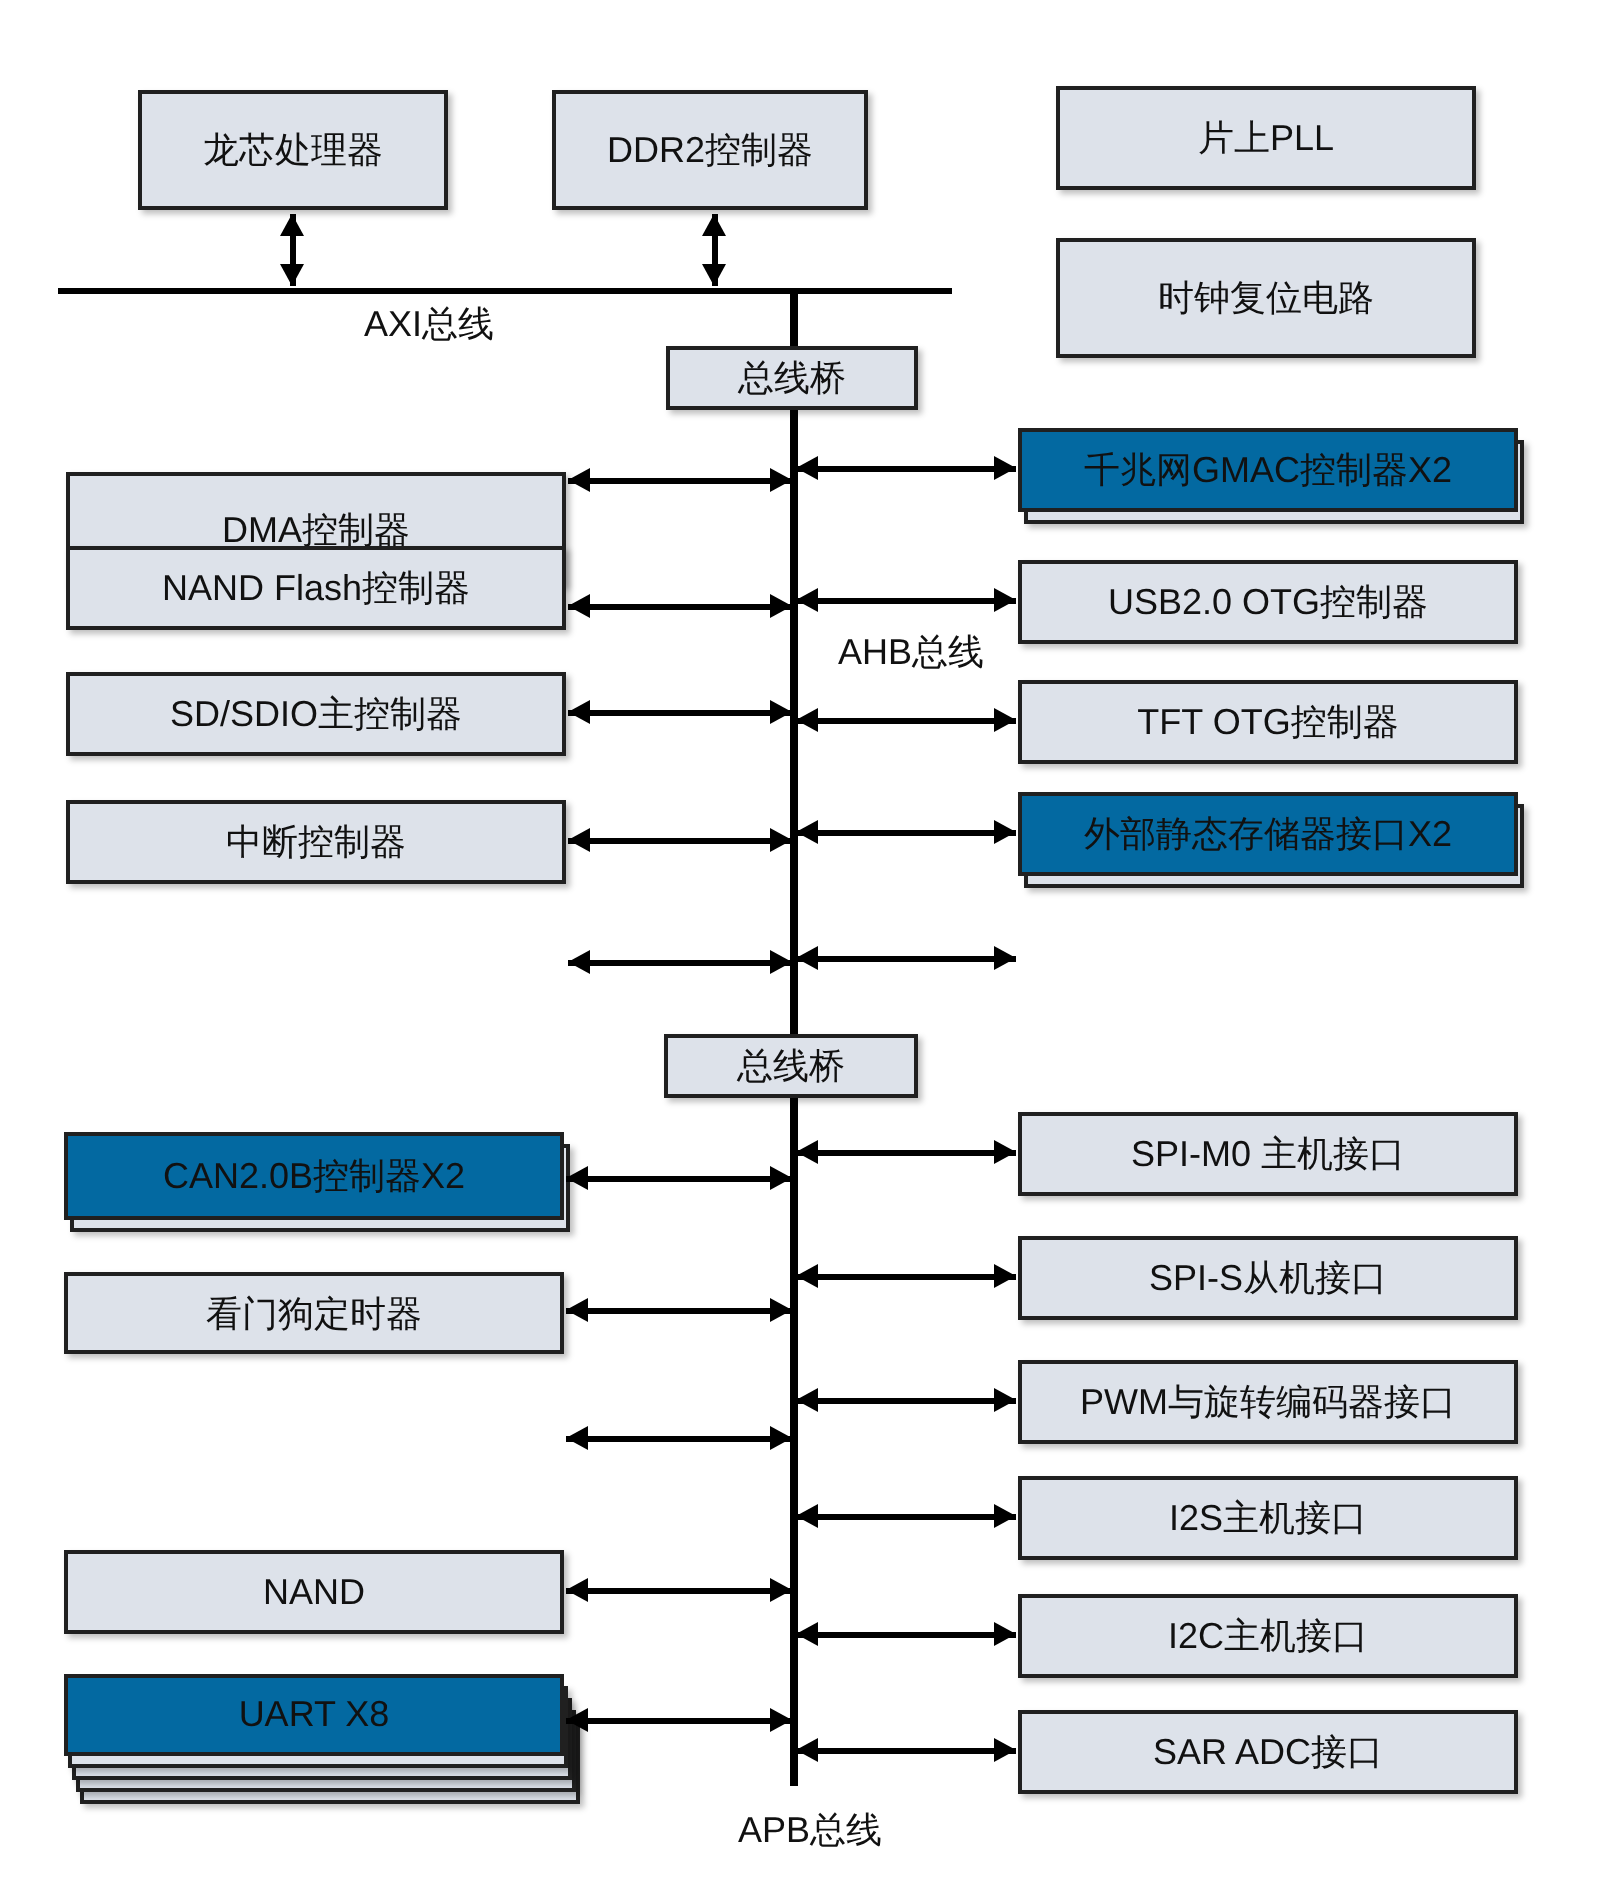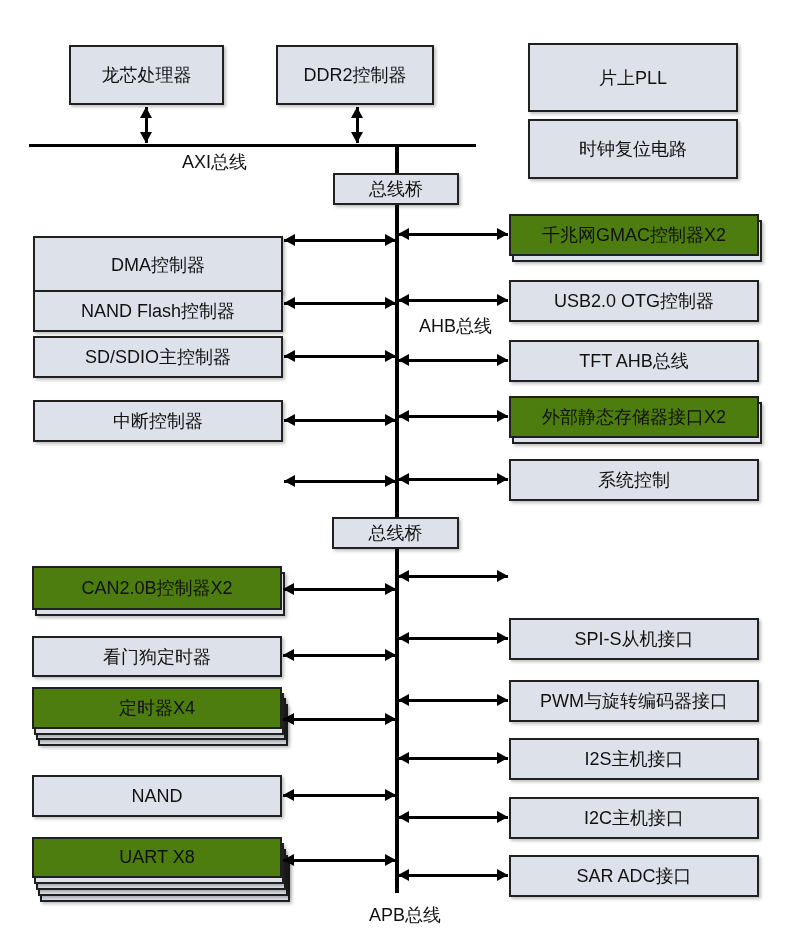--- a/index.html
+++ b/index.html
@@ -13,21 +13,21 @@
     box-sizing:border-box;box-shadow:2px 2px 3px rgba(0,0,0,.25);
     font-size:18px;text-align:center;white-space:nowrap;
   }
   .box .lbl{pointer-events:none;}
   .box.stack{background:transparent;border:none;box-shadow:none;}
   .layer{
     position:absolute;inset:0;background:#dde2ea;border:2px solid #202020;
     box-sizing:border-box;box-shadow:2px 2px 3px rgba(0,0,0,.25);
   }
   .face{
-    position:absolute;inset:0;background:#4d7c0f;border:2px solid #202020;
+    position:absolute;inset:0;background:#0369a1;border:2px solid #202020;
     box-sizing:border-box;display:flex;align-items:center;justify-content:center;z-index:2;
   }
   .hline{position:absolute;background:#000;height:3px;}
   .vline{position:absolute;background:#000;width:4px;}
   .buslabel{position:absolute;font-size:18px;color:#111;text-align:left;white-space:nowrap;}
   
   .arrow-h{position:absolute;height:3px;background:#000;}
   .arrow-h::before{
     content:"";position:absolute;left:0;top:-5px;width:0;height:0;
     border-top:6px solid transparent;border-bottom:6px solid transparent;border-right:11px solid #000;
@@ -52,21 +52,21 @@
 <body>
 
 <div class="canvas">
 
   <div class="box" style="left:55px;top:45px;width:155px;height:60px">
     <span class="lbl">龙芯处理器</span>
   </div>
   <div class="box" style="left:262px;top:45px;width:158px;height:60px">
     <span class="lbl">DDR2控制器</span>
   </div>
-  <div class="box" style="left:514px;top:43px;width:210px;height:69px">
+  <div class="box" style="left:514px;top:43px;width:210px;height:52px">
     <span class="lbl">片上PLL</span>
   </div>
   <div class="box" style="left:514px;top:119px;width:210px;height:60px">
     <span class="lbl">时钟复位电路</span>
   </div>
 
   <div class="hline" style="left:15px;top:144px;width:447px"></div>
   <div class="vline" style="left:381px;top:145px;height:748px"></div>
   <div class="buslabel" style="left:168px;top:150px;width:90px">AXI总线</div>
 
@@ -76,50 +76,47 @@
   <div class="box bridge" style="left:319px;top:173px;width:126px;height:32px">
     <span class="lbl">总线桥</span>
   </div>
   <div class="box bridge" style="left:318px;top:517px;width:127px;height:32px">
     <span class="lbl">总线桥</span>
   </div>
 
   <div class="box" style="left:19px;top:236px;width:250px;height:57px">
     <span class="lbl">DMA控制器</span>
   </div>
-  <div class="box" style="left:19px;top:290px;width:250px;height:42px">
+  <div class="box" style="left:19px;top:273px;width:250px;height:42px">
     <span class="lbl">NAND Flash控制器</span>
   </div>
   <div class="box" style="left:19px;top:400px;width:250px;height:42px">
     <span class="lbl">中断控制器</span>
   </div>
   <div class="box" style="left:19px;top:336px;width:250px;height:42px">
     <span class="lbl">SD/SDIO主控制器</span>
   </div>
 
   <div class="box stack" style="left:495px;top:214px;width:250px;height:42px">
     <div class="layer" style="transform:translate(3px,6px)"></div>
     <div class="face">
         <span class="lbl">千兆网GMAC控制器X2</span>
       </div>
   </div>
   <div class="box" style="left:495px;top:280px;width:250px;height:42px">
     <span class="lbl">USB2.0 OTG控制器</span>
   </div>
   <div class="box" style="left:495px;top:340px;width:250px;height:42px">
-    <span class="lbl">TFT AHB总线</span>
+    <span class="lbl">TFT OTG控制器</span>
   </div>
   <div class="box stack" style="left:495px;top:396px;width:250px;height:42px">
     <div class="layer" style="transform:translate(3px,6px)"></div>
     <div class="face">
         <span class="lbl">外部静态存储器接口X2</span>
       </div>
-  </div>
-  <div class="box" style="left:495px;top:459px;width:250px;height:42px">
-    <span class="lbl">系统控制</span>
   </div>
 
   <div class="buslabel" style="left:405px;top:314px;width:85px">AHB总线</div>
 
   <div class="arrow-h" style="left:270px;top:239px;width:112px"></div>
   <div class="arrow-h" style="left:270px;top:302px;width:112px"></div>
   <div class="arrow-h" style="left:270px;top:355px;width:112px"></div>
   <div class="arrow-h" style="left:270px;top:419px;width:112px"></div>
   <div class="arrow-h" style="left:270px;top:480px;width:112px"></div>
 
@@ -131,41 +128,36 @@
 
   <div class="box stack" style="left:18px;top:566px;width:250px;height:44px">
     <div class="layer" style="transform:translate(3px,6px)"></div>
     <div class="face">
         <span class="lbl">CAN2.0B控制器X2</span>
       </div>
   </div>
   <div class="box" style="left:18px;top:636px;width:250px;height:41px">
     <span class="lbl">看门狗定时器</span>
   </div>
-  <div class="box stack" style="left:18px;top:687px;width:250px;height:42px">
-    <div class="layer" style="transform:translate(6px,17px)"></div>
-    <div class="layer" style="transform:translate(4px,11px)"></div>
-    <div class="layer" style="transform:translate(2px,6px)"></div>
-    <div class="face">
-        <span class="lbl">定时器X4</span>
-      </div>
-  </div>
   <div class="box" style="left:18px;top:775px;width:250px;height:42px">
     <span class="lbl">NAND</span>
   </div>
   <div class="box stack" style="left:18px;top:837px;width:250px;height:41px">
     <div class="layer" style="transform:translate(8px,24px)"></div>
     <div class="layer" style="transform:translate(6px,18px)"></div>
     <div class="layer" style="transform:translate(4px,12px)"></div>
     <div class="layer" style="transform:translate(2px,6px)"></div>
     <div class="face">
         <span class="lbl">UART X8</span>
       </div>
   </div>
 
+  <div class="box" style="left:495px;top:556px;width:250px;height:42px">
+    <span class="lbl">SPI-M0 主机接口</span>
+  </div>
   <div class="box" style="left:495px;top:618px;width:250px;height:42px">
     <span class="lbl">SPI-S从机接口</span>
   </div>
   <div class="box" style="left:495px;top:680px;width:250px;height:42px">
     <span class="lbl">PWM与旋转编码器接口</span>
   </div>
   <div class="box" style="left:495px;top:738px;width:250px;height:42px">
     <span class="lbl">I2S主机接口</span>
   </div>
   <div class="box" style="left:495px;top:797px;width:250px;height:42px">

